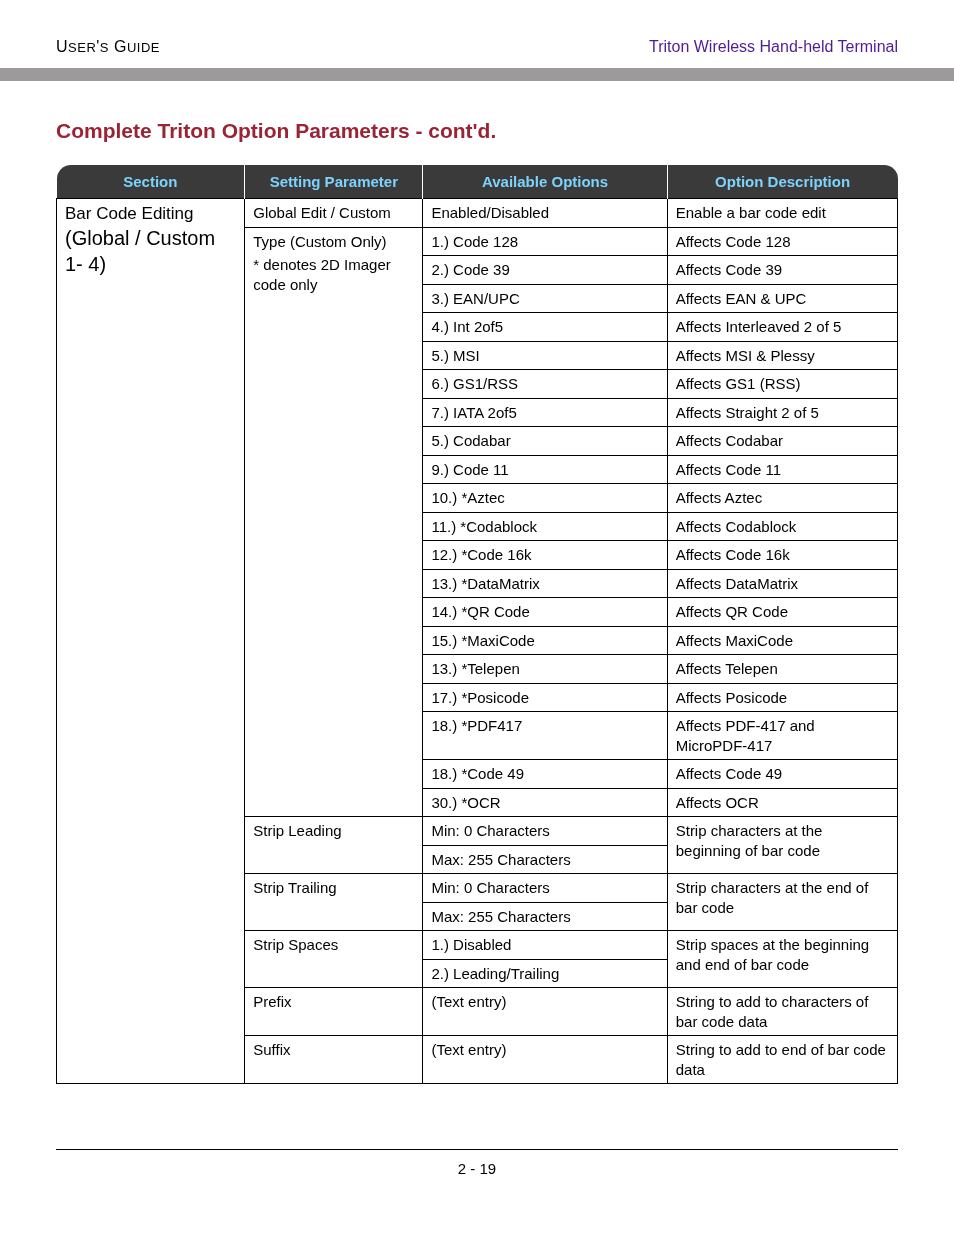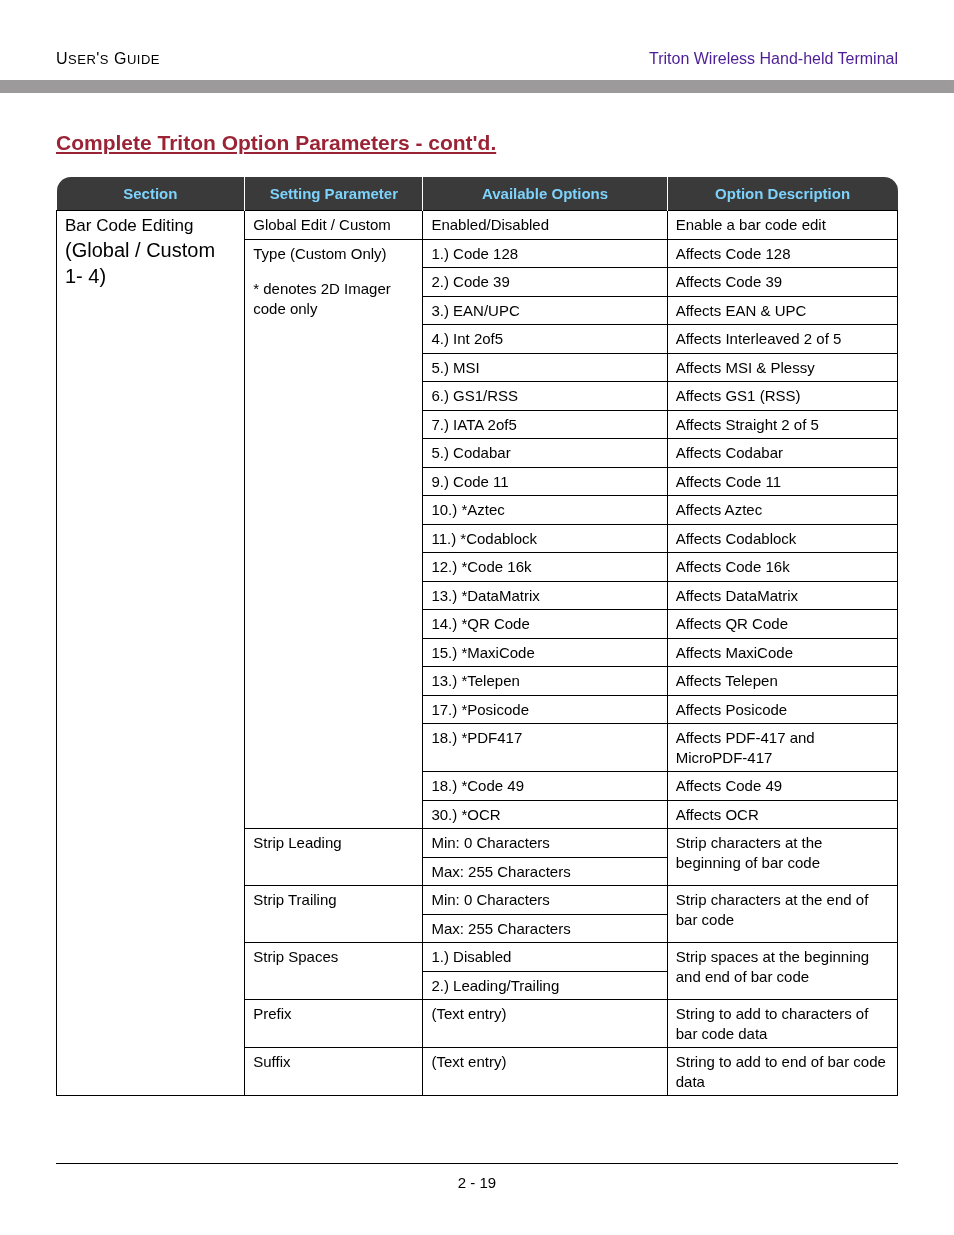--- a/index.html
+++ b/index.html
@@ -10,36 +10,35 @@
     color: #000;
     background: #fff;
     width: 954px;
     height: 1235px;
     position: relative;
     box-sizing: border-box;
   }
   .header-row {
     display: flex;
     justify-content: space-between;
-    padding: 50px 56px 8px 56px;
+    padding: 38px 56px 8px 56px;
     font-size: 16px;
   }
   .header-left { letter-spacing: 0.5px; }
   .header-right { color: #4c1d95; }
   .gray-bar {
     height: 13px;
     background: #9d9a9c;
     margin-top: 4px;
   }
   .page-title {
     color: #9a2335;
     font-size: 21px;
     font-weight: bold;
     padding: 38px 48px 22px 56px;
-    text-decoration: underline;
   }
   .table-wrap {
     margin: 0 56px;
   }
   table {
     border-collapse: collapse;
     width: 100%;
     table-layout: fixed;
   }
   col.c1 { width: 188px; }
@@ -67,30 +66,30 @@
   td.section-cell {
     border-left: 1px solid #000;
     border-right: 1px solid #000;
     border-bottom: 1px solid #000;
     border-top: 1px solid #000;
     border-bottom-left-radius: 14px;
   }
   td.section-cell .section-main { font-size: 17px; }
   td.section-cell .section-sub { font-size: 20px; }
   td.last-br   { border-bottom-right-radius: 14px; }
-  .param-note { margin-top: 16px; line-height: 1.35; }
+  .param-note { margin-top: 4px; line-height: 1.35; }
   .footer {
     position: absolute;
     bottom: 42px;
     left: 0; right: 0;
     border-top: 1px solid #000;
     text-align: center;
     padding-top: 10px;
     font-size: 15px;
-    margin: 2px 56px;
+    margin: 16px 56px;
   }
 </style>
 </head>
 <body>
 
 <div class="header-row">
   <div class="header-left">
     <span>U</span><span style="font-size:13px;">SER</span><span>'</span><span style="font-size:13px;">S</span> <span>G</span><span style="font-size:13px;">UIDE</span>
   </div>
   <div class="header-right">Triton Wireless Hand-held Terminal</div>

